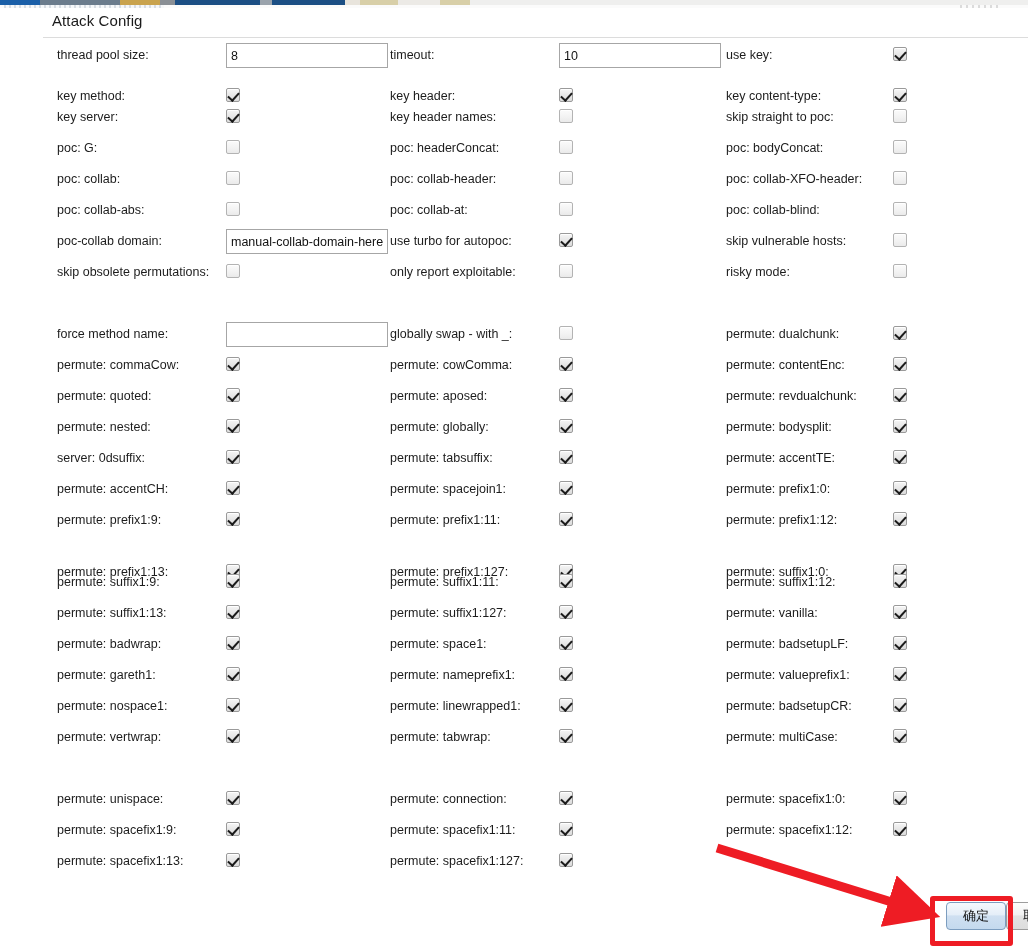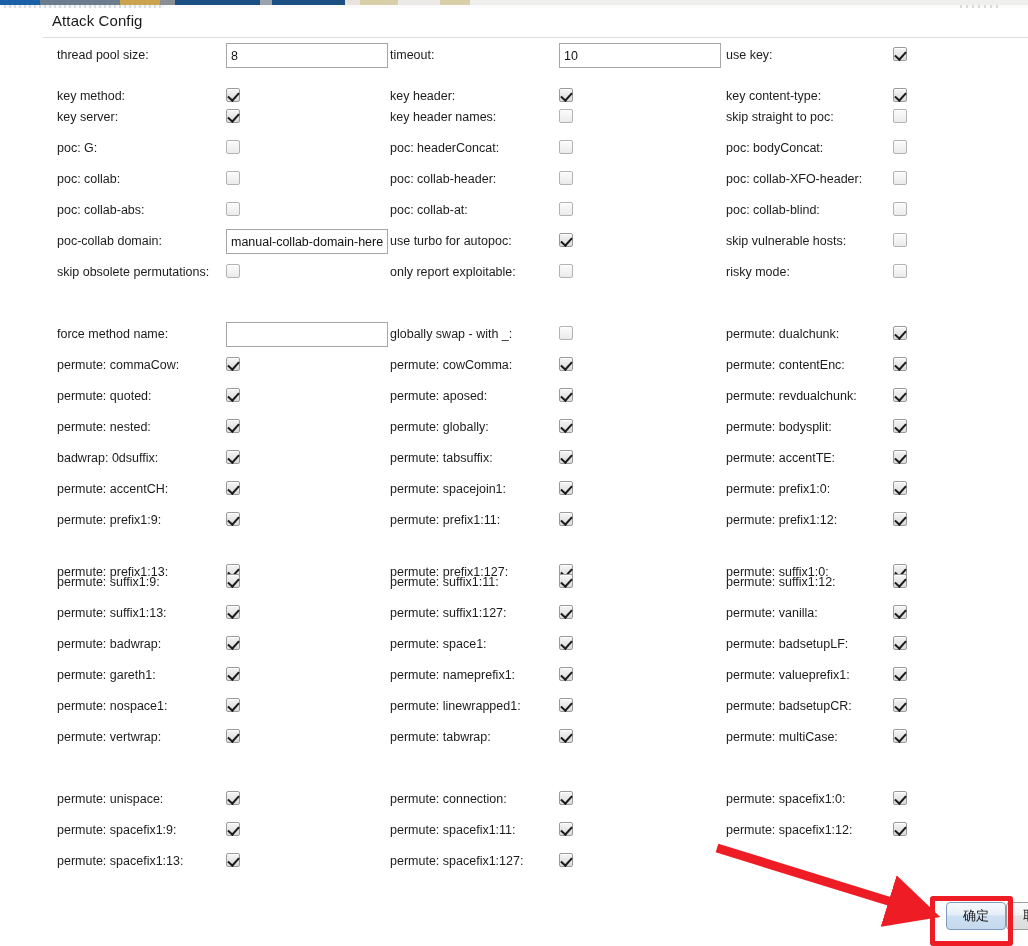--- a/index.html
+++ b/index.html
@@ -375,21 +375,21 @@
           <div class="lbl">permute: globally:</div>
           <div class="cb on" role="checkbox" aria-checked="true" style="left: 169px;"></div>
         </div>
         <div class="cell c2">
           <div class="lbl">permute: bodysplit:</div>
           <div class="cb on" role="checkbox" aria-checked="true" style="left: 167px;"></div>
         </div>
       </div>
       <div class="row" style="top: 404px;">
         <div class="cell c0">
-          <div class="lbl">badwrap: 0dsuffix:</div>
+          <div class="lbl">server: 0dsuffix:</div>
           <div class="cb on" role="checkbox" aria-checked="true" style="left: 169px;"></div>
         </div>
         <div class="cell c1">
           <div class="lbl">permute: tabsuffix:</div>
           <div class="cb on" role="checkbox" aria-checked="true" style="left: 169px;"></div>
         </div>
         <div class="cell c2">
           <div class="lbl">permute: accentTE:</div>
           <div class="cb on" role="checkbox" aria-checked="true" style="left: 167px;"></div>
         </div>

